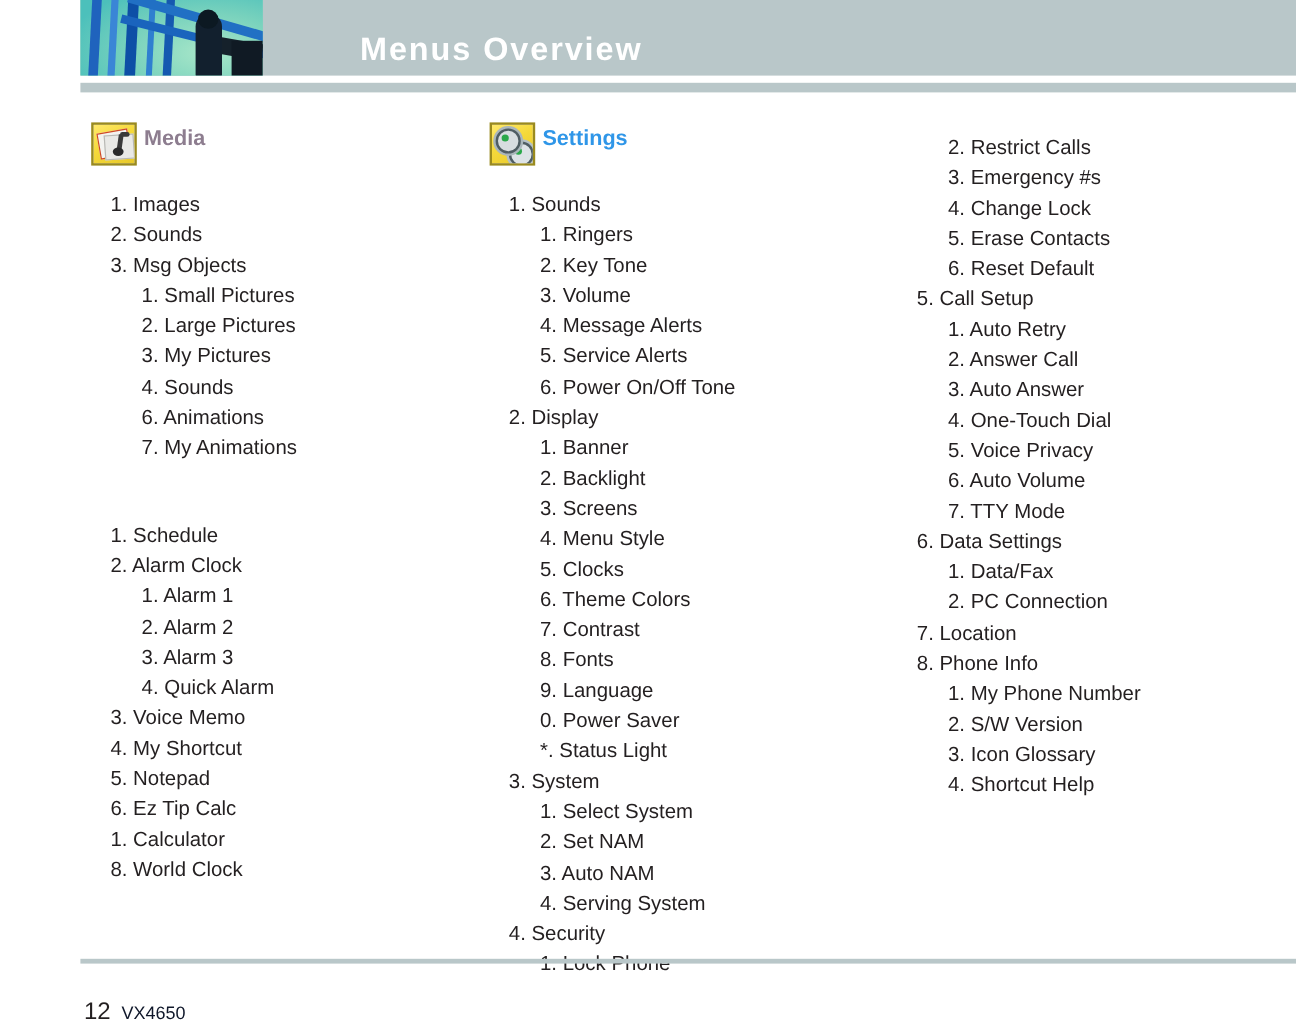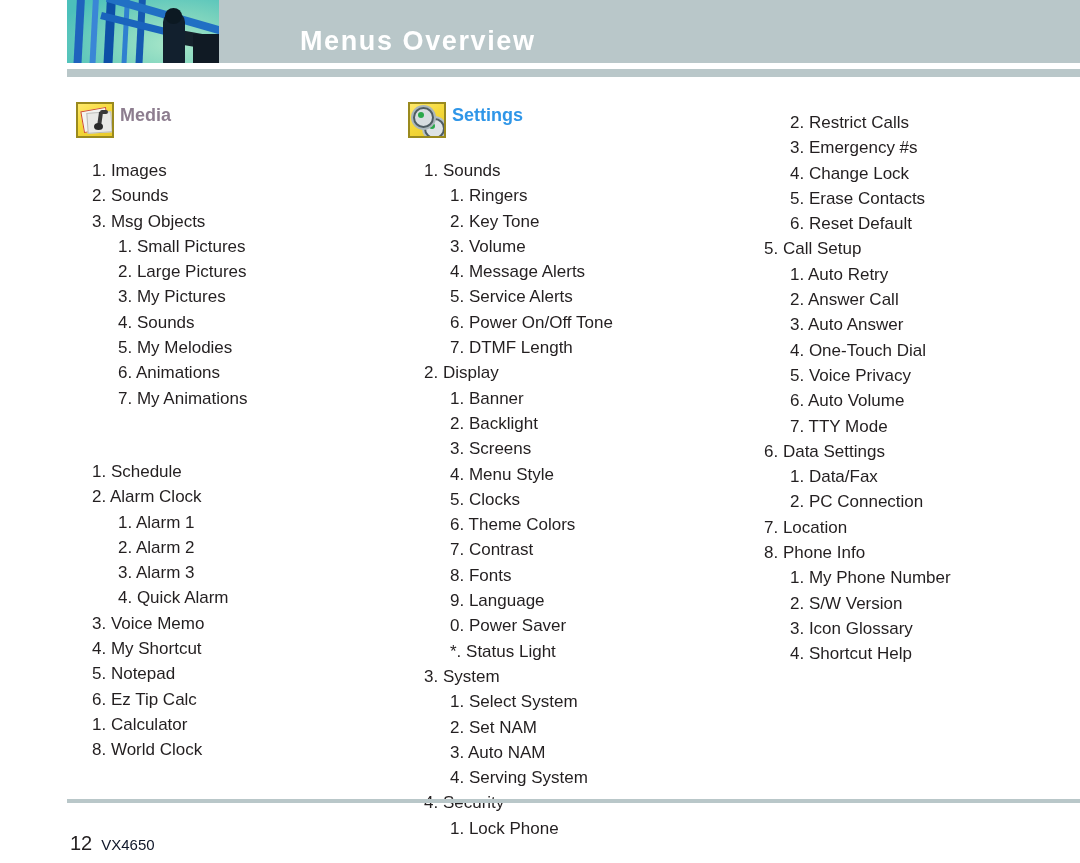--- a/index.html
+++ b/index.html
@@ -332,21 +332,20 @@
         <div class="sec-title media">Media</div>
       </div>
       <div class="menu-list">
         <div class="menu-line lvl-1">1. Images</div>
         <div class="menu-line lvl-1">2. Sounds</div>
         <div class="menu-line lvl-1">3. Msg Objects</div>
         <div class="menu-line lvl-2">1. Small Pictures</div>
         <div class="menu-line lvl-2">2. Large Pictures</div>
         <div class="menu-line lvl-2">3. My Pictures</div>
         <div class="menu-line lvl-2">4. Sounds</div>
-        <div class="menu-line lvl-2">5. My Melodies</div>
         <div class="menu-line lvl-2">6. Animations</div>
         <div class="menu-line lvl-2">7. My Animations</div>
       </div>
       <div style="height: 28px;"></div>
       <div class="menu-list">
         <div class="menu-line lvl-1">1. Schedule</div>
         <div class="menu-line lvl-1">2. Alarm Clock</div>
         <div class="menu-line lvl-2">1. Alarm 1</div>
         <div class="menu-line lvl-2">2. Alarm 2</div>
         <div class="menu-line lvl-2">3. Alarm 3</div>
@@ -374,21 +373,20 @@
         <div class="sec-title settings">Settings</div>
       </div>
       <div class="menu-list">
         <div class="menu-line lvl-1">1. Sounds</div>
         <div class="menu-line lvl-2">1. Ringers</div>
         <div class="menu-line lvl-2">2. Key Tone</div>
         <div class="menu-line lvl-2">3. Volume</div>
         <div class="menu-line lvl-2">4. Message Alerts</div>
         <div class="menu-line lvl-2">5. Service Alerts</div>
         <div class="menu-line lvl-2">6. Power On/Off Tone</div>
-        <div class="menu-line lvl-2">7. DTMF Length</div>
         <div class="menu-line lvl-1">2. Display</div>
         <div class="menu-line lvl-2">1. Banner</div>
         <div class="menu-line lvl-2">2. Backlight</div>
         <div class="menu-line lvl-2">3. Screens</div>
         <div class="menu-line lvl-2">4. Menu Style</div>
         <div class="menu-line lvl-2">5. Clocks</div>
         <div class="menu-line lvl-2">6. Theme Colors</div>
         <div class="menu-line lvl-2">7. Contrast</div>
         <div class="menu-line lvl-2">8. Fonts</div>
         <div class="menu-line lvl-2">9. Language</div>

